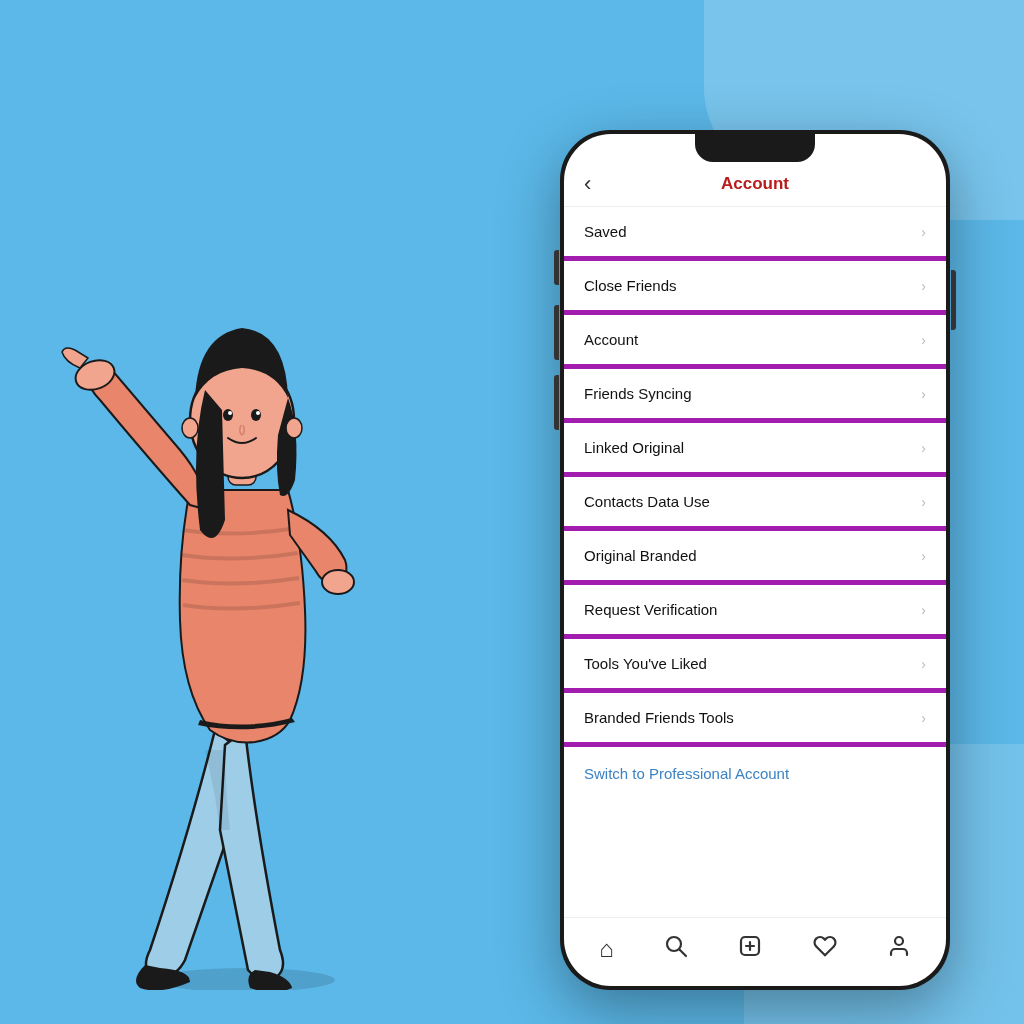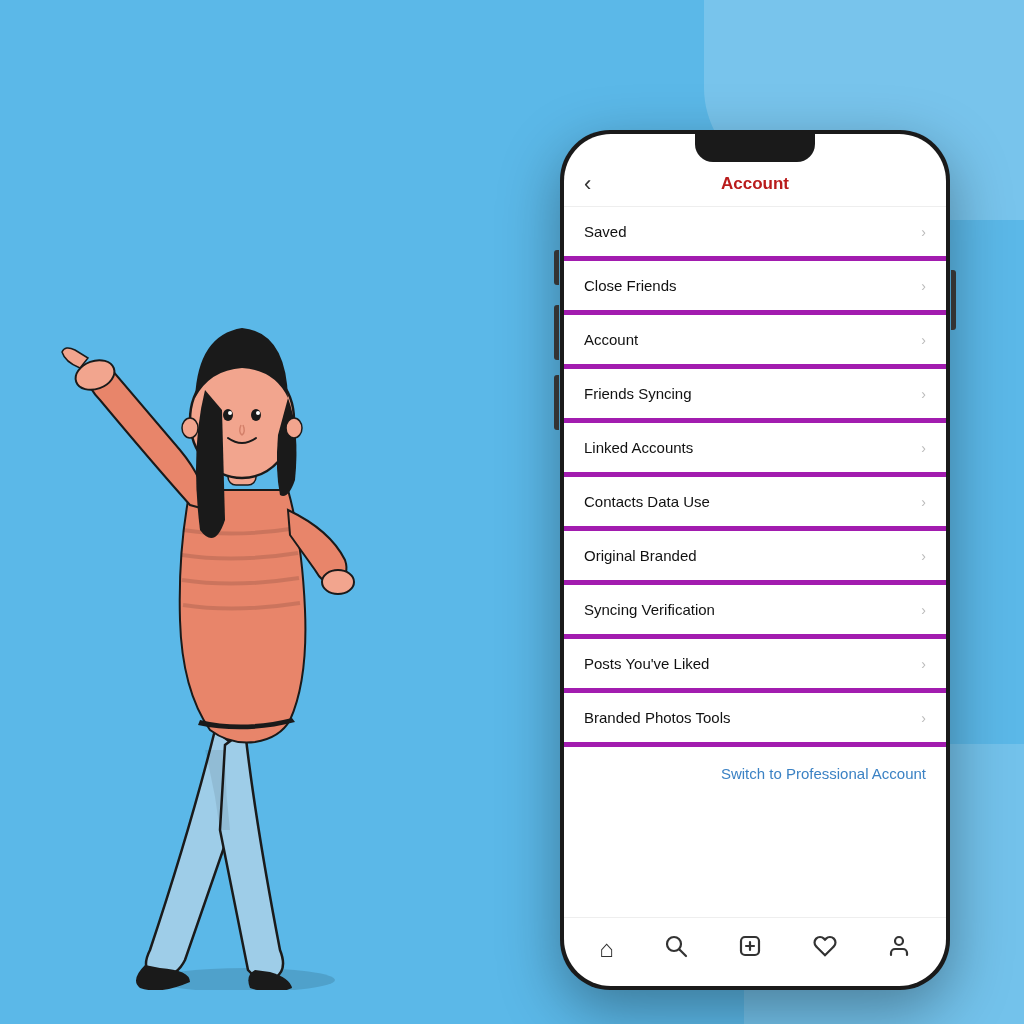--- a/index.html
+++ b/index.html
@@ -139,21 +139,20 @@
     .menu-item-chevron {
       color: #bbb;
       font-size: 14px;
     }
 
     .switch-professional {
       padding: 18px 20px;
       font-size: 15px;
       color: #3b82c4;
       cursor: pointer;
-      text-align: right;
     }
 
     
     .tab-bar {
       display: flex;
       align-items: center;
       justify-content: space-around;
       padding: 12px 10px 18px;
       border-top: 1px solid #eee;
       flex-shrink: 0;
@@ -310,46 +309,46 @@
             <span class="menu-item-label">Account</span>
             <span class="menu-item-chevron">›</span>
           </div>
 
           <div class="menu-item">
             <span class="menu-item-label">Friends Syncing</span>
             <span class="menu-item-chevron">›</span>
           </div>
 
           <div class="menu-item">
-            <span class="menu-item-label">Linked Accounts</span>
+            <span class="menu-item-label">Linked Original</span>
             <span class="menu-item-chevron">›</span>
           </div>
 
           <div class="menu-item">
             <span class="menu-item-label">Contacts Data Use</span>
             <span class="menu-item-chevron">›</span>
           </div>
 
           <div class="menu-item">
             <span class="menu-item-label">Original Branded</span>
             <span class="menu-item-chevron">›</span>
           </div>
 
           <div class="menu-item">
-            <span class="menu-item-label">Syncing Verification</span>
-            <span class="menu-item-chevron">›</span>
-          </div>
-
-          <div class="menu-item">
-            <span class="menu-item-label">Posts You've Liked</span>
-            <span class="menu-item-chevron">›</span>
-          </div>
-
-          <div class="menu-item">
-            <span class="menu-item-label">Branded Photos Tools</span>
+            <span class="menu-item-label">Request Verification</span>
+            <span class="menu-item-chevron">›</span>
+          </div>
+
+          <div class="menu-item">
+            <span class="menu-item-label">Tools You've Liked</span>
+            <span class="menu-item-chevron">›</span>
+          </div>
+
+          <div class="menu-item">
+            <span class="menu-item-label">Branded Friends Tools</span>
             <span class="menu-item-chevron">›</span>
           </div>
 
           <div class="switch-professional">Switch to Professional Account</div>
 
         </div>
 
         <div class="tab-bar">
           <span class="tab-icon">⌂</span>
           <span class="tab-icon">

